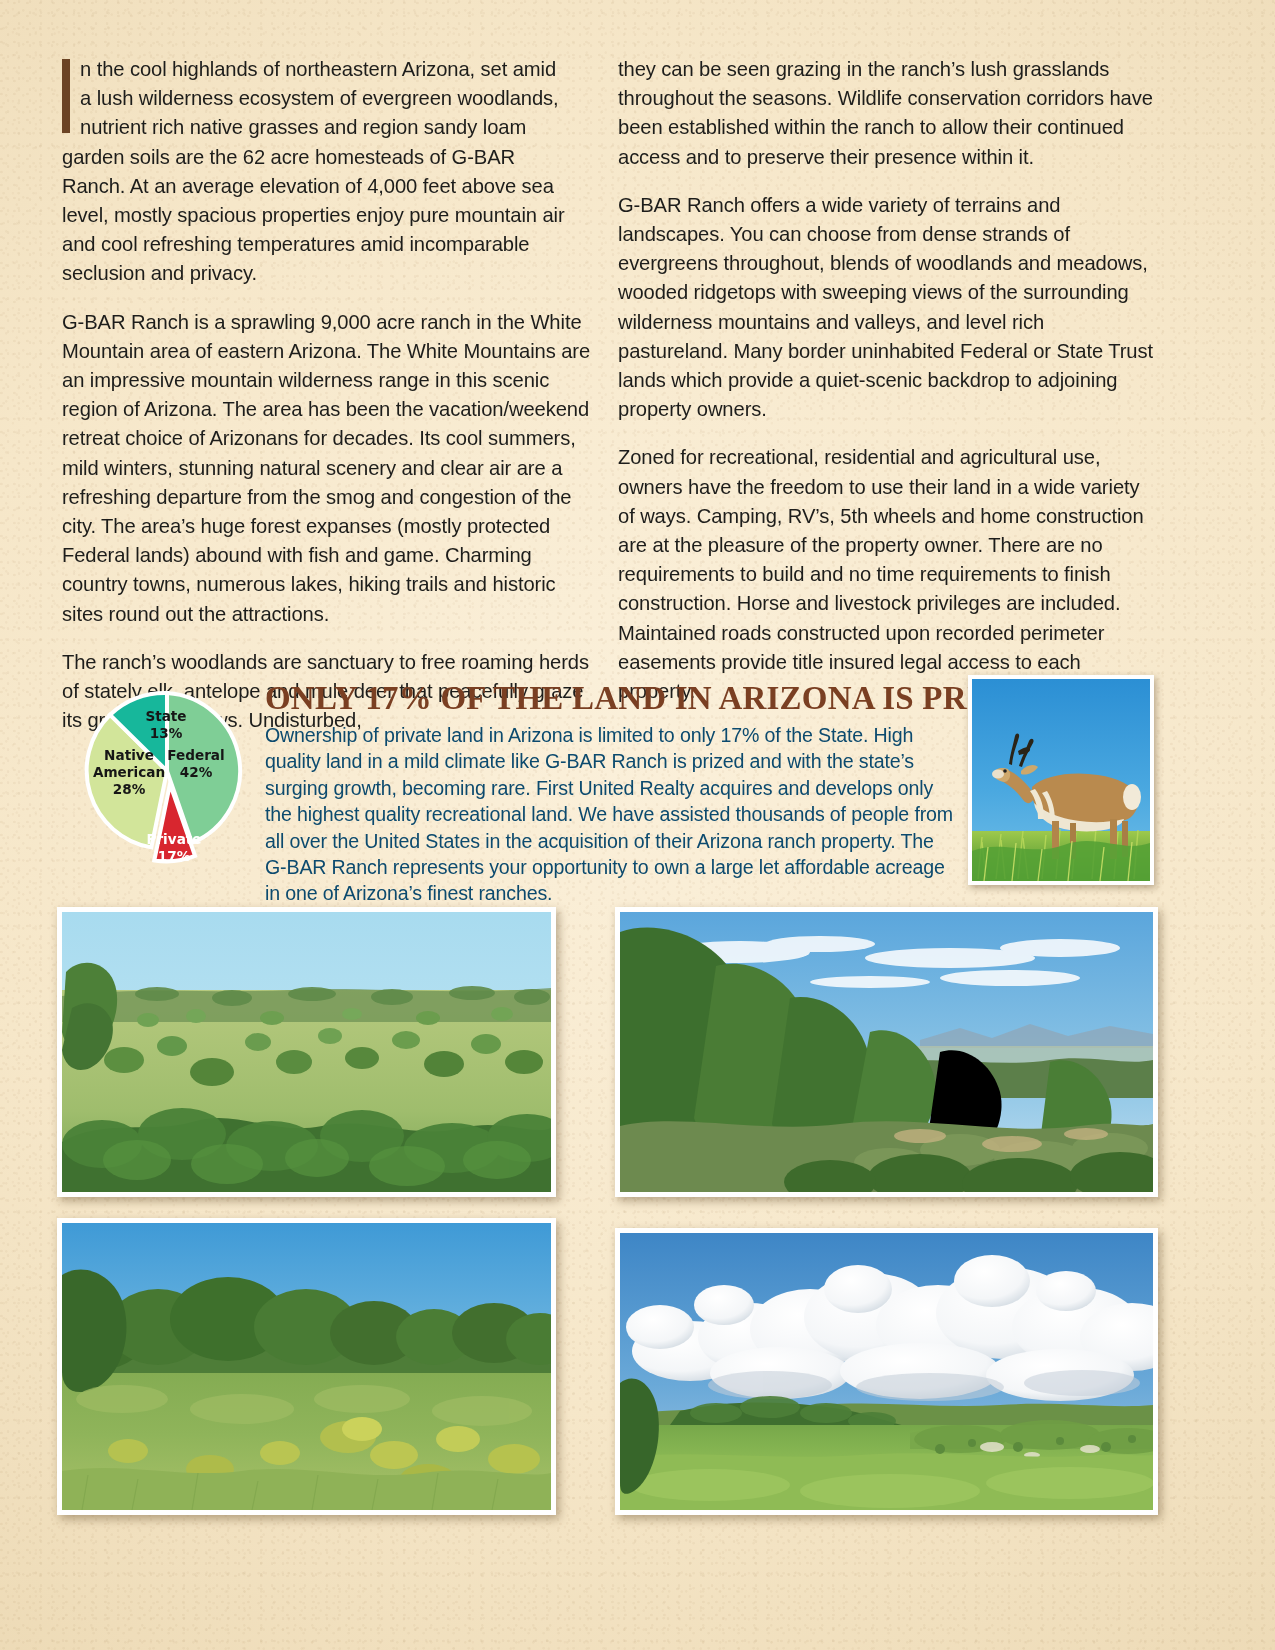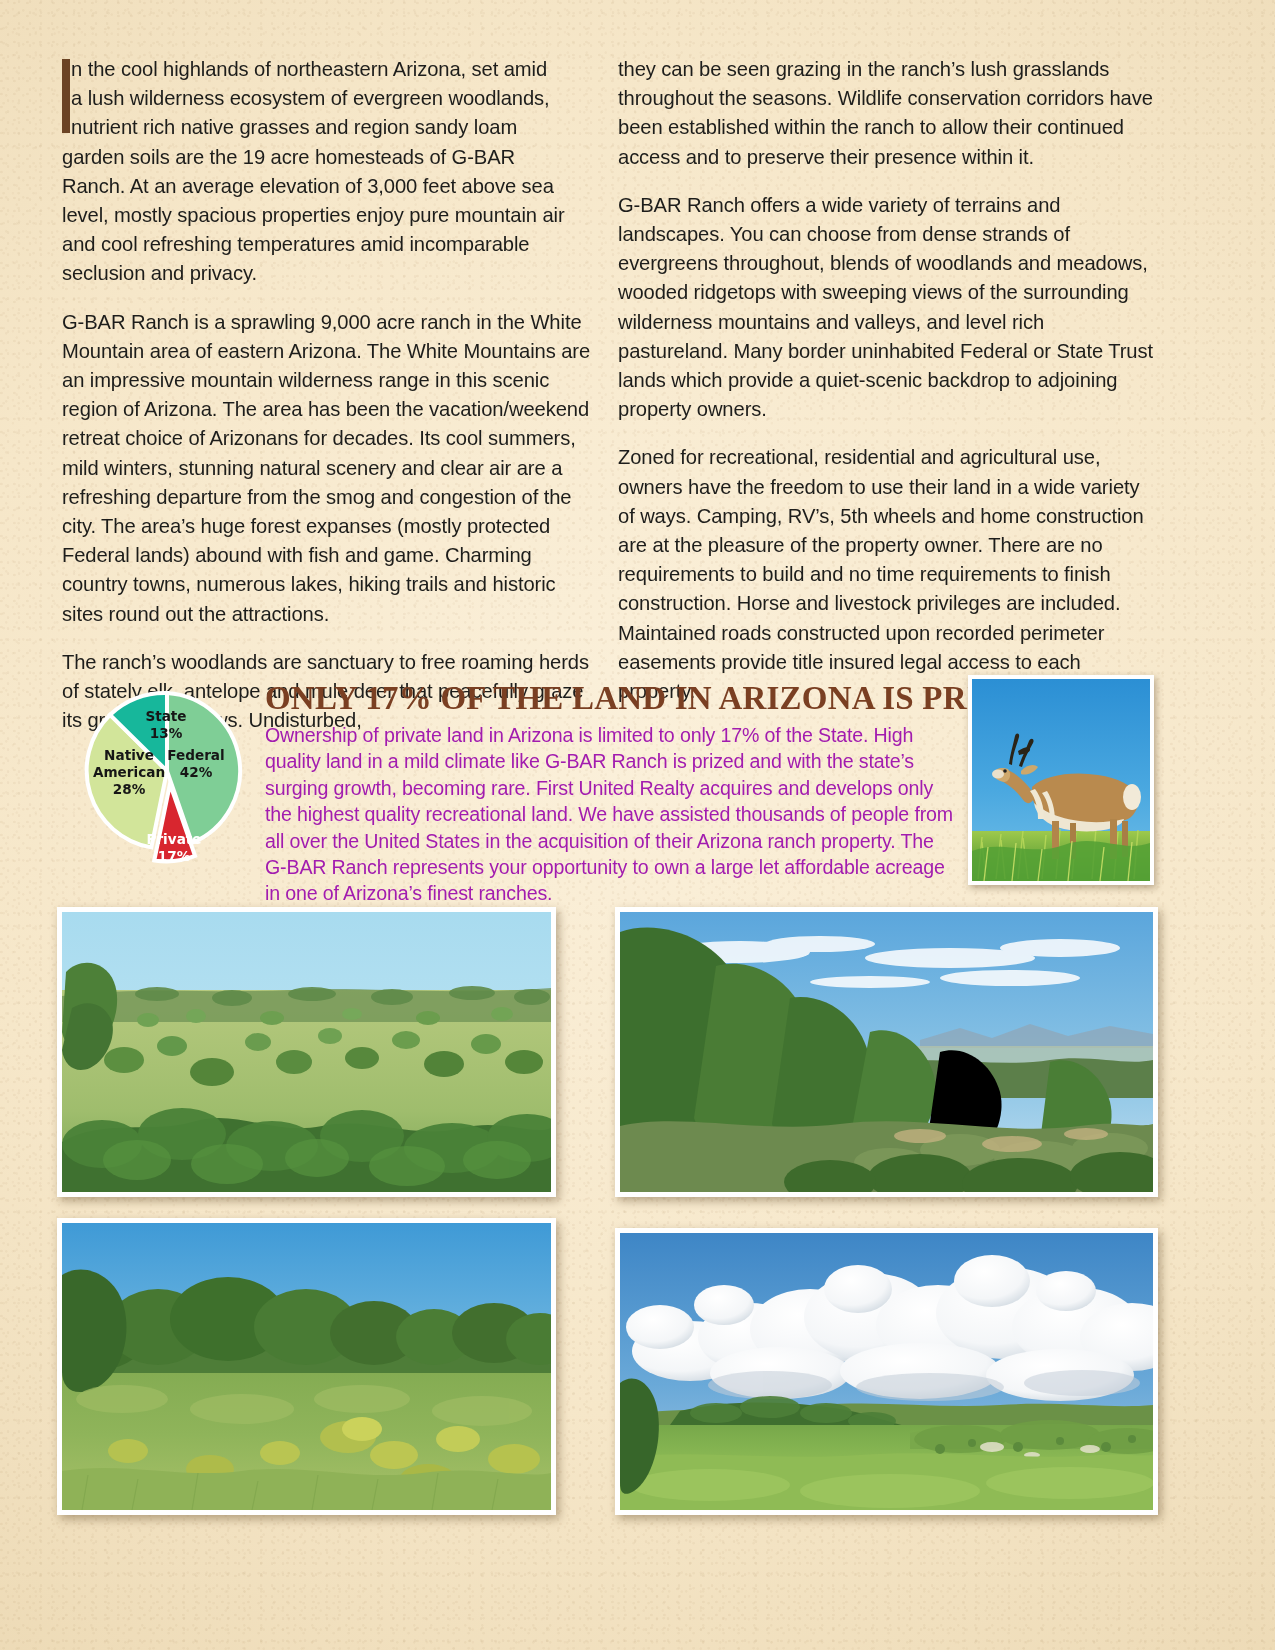--- a/index.html
+++ b/index.html
@@ -37,21 +37,21 @@
     font-size:20.2px;line-height:29.2px;color:#1d1d1b;
     margin:0 0 19px 0;letter-spacing:-0.1px;
   }
   .para.first{position:relative;}
   .dropbar{
     position:absolute;left:0;top:4px;width:8px;height:74px;
     background:#6b4324;
   }
   .indent3{ }
   .indent3 .l{display:block;}
-  .indent3 .l.pad{padding-left:9px;}
+  .indent3 .l.pad{padding-left:18px;}
 
   
   .feature{position:absolute;left:0;top:668px;width:1275px;height:225px;}
 
   
   .pie-wrap{position:absolute;left:74px;top:8px;width:186px;height:200px;}
   .pie-svg{display:block;}
   .pie-label{
     font-family:"DejaVu Sans", sans-serif;
     font-weight:bold;font-size:13.6px;fill:#161616;
@@ -60,21 +60,21 @@
   .pie-label.white{fill:#ffffff;}
 
   
   .feat-text{position:absolute;left:265px;top:12px;width:690px;}
   .headline{
     font-family:"Liberation Serif", serif;
     font-weight:bold;font-size:33px;letter-spacing:.2px;
     color:#7a3f22;margin:0 0 5px 0;white-space:nowrap;
   }
   .feat-para{
-    font-size:19.6px;line-height:26.4px;color:#a21caf;margin:0;
+    font-size:19.6px;line-height:26.4px;color:#0c4a6e;margin:0;
     letter-spacing:-0.15px;
   }
 
   
   .antelope{
     position:absolute;left:968px;top:7px;width:186px;height:210px;
     background:#fff;padding:4px;box-sizing:border-box;
     box-shadow:2px 3px 7px rgba(80,55,25,.38);
   }
   .antelope .ph{position:relative;width:100%;height:100%;overflow:hidden;}
@@ -100,22 +100,22 @@
 <div class="content">
 
   <div class="cols">
 
     <div class="col col-left">
       <div class="para first indent3">
         <span class="dropbar"></span>
         <span class="l pad">n the cool highlands of northeastern Arizona, set amid</span>
         <span class="l pad">a lush wilderness ecosystem of evergreen woodlands,</span>
         <span class="l pad">nutrient rich native grasses and region sandy loam</span>
-        <span class="l">garden soils are the 19 acre homesteads of G-BAR</span>
-        <span class="l">Ranch. At an average elevation of 3,000 feet above sea</span>
+        <span class="l">garden soils are the 62 acre homesteads of G-BAR</span>
+        <span class="l">Ranch. At an average elevation of 4,000 feet above sea</span>
         <span class="l">level, mostly spacious properties enjoy pure mountain air</span>
         <span class="l">and cool refreshing temperatures amid incomparable</span>
         <span class="l">seclusion and privacy.</span>
       </div>
       <p class="para">G-BAR Ranch is a sprawling 9,000 acre ranch in the White Mountain area of eastern Arizona. The White Mountains are an impressive mountain wilderness range in this scenic region of Arizona. The area has been the vacation/weekend retreat choice of Arizonans for decades. Its cool summers, mild winters, stunning natural scenery and clear air are a refreshing departure from the smog and congestion of the city. The area’s huge forest expanses (mostly protected Federal lands) abound with fish and game. Charming country towns, numerous lakes, hiking trails and historic sites round out the attractions.</p>
       <p class="para">The ranch’s woodlands are sanctuary to free roaming herds of stately elk, antelope and mule deer that peacefully graze its grassy meadows. Undisturbed,</p>
     </div>
 
     <div class="col col-right">
       <p class="para">they can be seen grazing in the ranch’s lush grasslands throughout the seasons. Wildlife conservation corridors have been established within the ranch to allow their continued access and to preserve their presence within it.</p>

